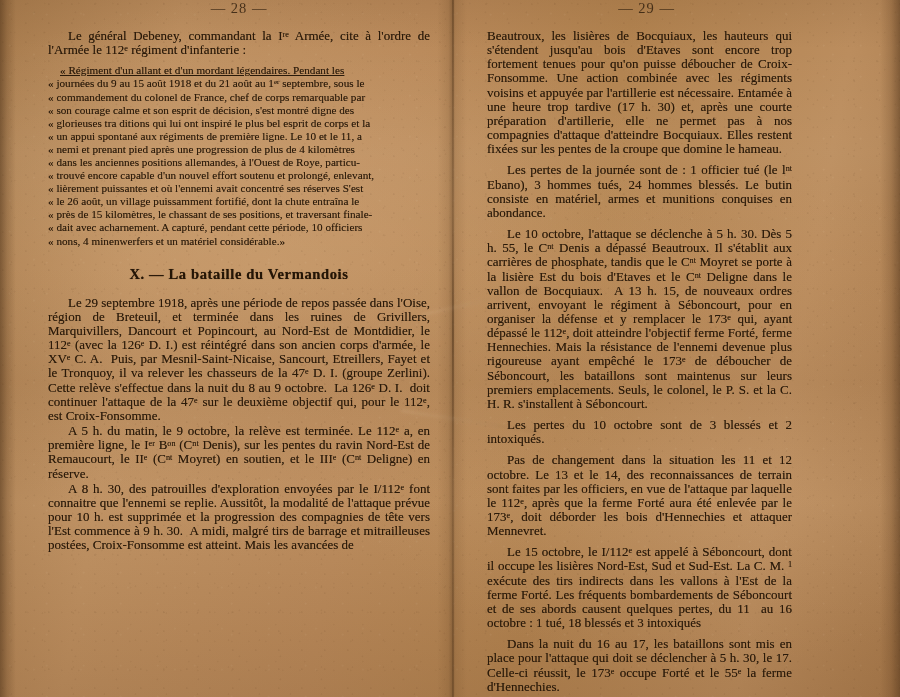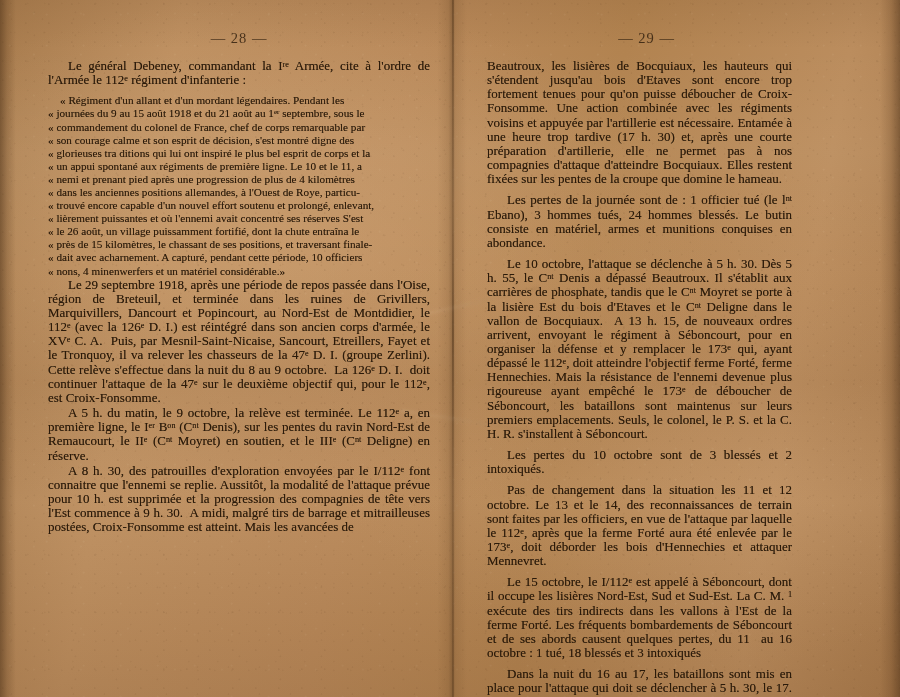--- a/index.html
+++ b/index.html
@@ -128,21 +128,20 @@
   .pages {
     position: relative;
     z-index: 3;
     display: flex;
     width: 900px;
     height: 697px;
     box-sizing: border-box;
   }
   .page {
     box-sizing: border-box;
-    padding-top: 30px;
   }
   .page-left  { width: 452px; padding-left: 48px; padding-right: 22px; }
   .page-right { width: 368px; padding-left: 35px; padding-right: 28px; }
 
   .folio {
     text-align: center;
     font-size: 14.5px;
     letter-spacing: 1px;
     color: #2e1d0c;
     margin: 0 0 12px 0;
@@ -170,21 +169,21 @@
     line-height: 13.1px;
     color: #2a1a0a;
     text-align: justify;
     font-family: "Liberation Serif", serif;
     text-shadow: 0 0 0.6px rgba(42,26,10,0.5);
   }
   .citation .cline {
     display: block;
     white-space: nowrap;
   }
-  .citation .cline.first { text-indent: 12px; }
+  .citation .cline.first { text-indent: 12px; text-decoration: underline; }
 
   h2.section-title {
     font-size: 14.6px;
     font-weight: bold;
     text-align: center;
     margin: 18px 0 13px 0;
     color: #241506;
     letter-spacing: 0.6px;
     font-family: "Liberation Serif", serif;
     text-shadow: 0 0 0.7px rgba(36,21,6,0.7);
@@ -231,20 +230,21 @@
         <span class="cline">« nemi et prenant pied après une progression de plus de 4 kilomètres</span>
         <span class="cline">« dans les anciennes positions allemandes, à l'Ouest de Roye, particu-</span>
         <span class="cline">« trouvé encore capable d'un nouvel effort soutenu et prolongé, enlevant,</span>
         <span class="cline">« lièrement puissantes et où l'ennemi avait concentré ses réserves S'est</span>
         <span class="cline">« le 26 août, un village puissamment fortifié, dont la chute entraîna le</span>
         <span class="cline">« près de 15 kilomètres, le chassant de ses positions, et traversant finale-</span>
         <span class="cline">« dait avec acharnement. A capturé, pendant cette période, 10 officiers</span>
         <span class="cline">« nons, 4 minenwerfers et un matériel considérable.»</span>
       </div>
 
+      <h2 class="section-title">X. — La bataille du Vermandois</h2>
 
       <p class="para">Le 29 septembre 1918, après une période de repos passée dans l'Oise, région de Breteuil, et terminée dans les ruines de Grivillers, Marquivillers, Dancourt et Popincourt, au Nord-Est de Montdidier, le 112<sup>e</sup> (avec la 126<sup>e</sup> D. I.) est réintégré dans son ancien corps d'armée, le XV<sup>e</sup> C. A.&nbsp; Puis, par Mesnil-Saint-Nicaise, Sancourt, Etreillers, Fayet et le Tronquoy, il va relever les chasseurs de la 47<sup>e</sup> D. I. (groupe Zerlini). Cette relève s'effectue dans la nuit du 8 au 9 octobre.&nbsp; La 126<sup>e</sup> D. I.&nbsp; doit continuer l'attaque de la 47<sup>e</sup> sur le deuxième objectif qui, pour le 112<sup>e</sup>, est Croix-Fonsomme.</p>
 
       <p class="para">A 5 h. du matin, le 9 octobre, la relève est terminée. Le 112<sup>e</sup> a, en première ligne, le I<sup>er</sup> B<sup>on</sup> (C<sup>nt</sup> Denis), sur les pentes du ravin Nord-Est de Remaucourt, le II<sup>e</sup> (C<sup>nt</sup> Moyret) en soutien, et le III<sup>e</sup> (C<sup>nt</sup> Deligne) en réserve.</p>
 
       <p class="para">A 8 h. 30, des patrouilles d'exploration envoyées par le I/112<sup>e</sup> font connaitre que l'ennemi se replie. Aussitôt, la modalité de l'attaque prévue pour 10 h. est supprimée et la progression des compagnies de tête vers l'Est commence à 9 h. 30.&nbsp; A midi, malgré tirs de barrage et mitrailleuses postées, Croix-Fonsomme est atteint. Mais les avancées de</p>
 
     </div>
 
     <div class="page page-right">

